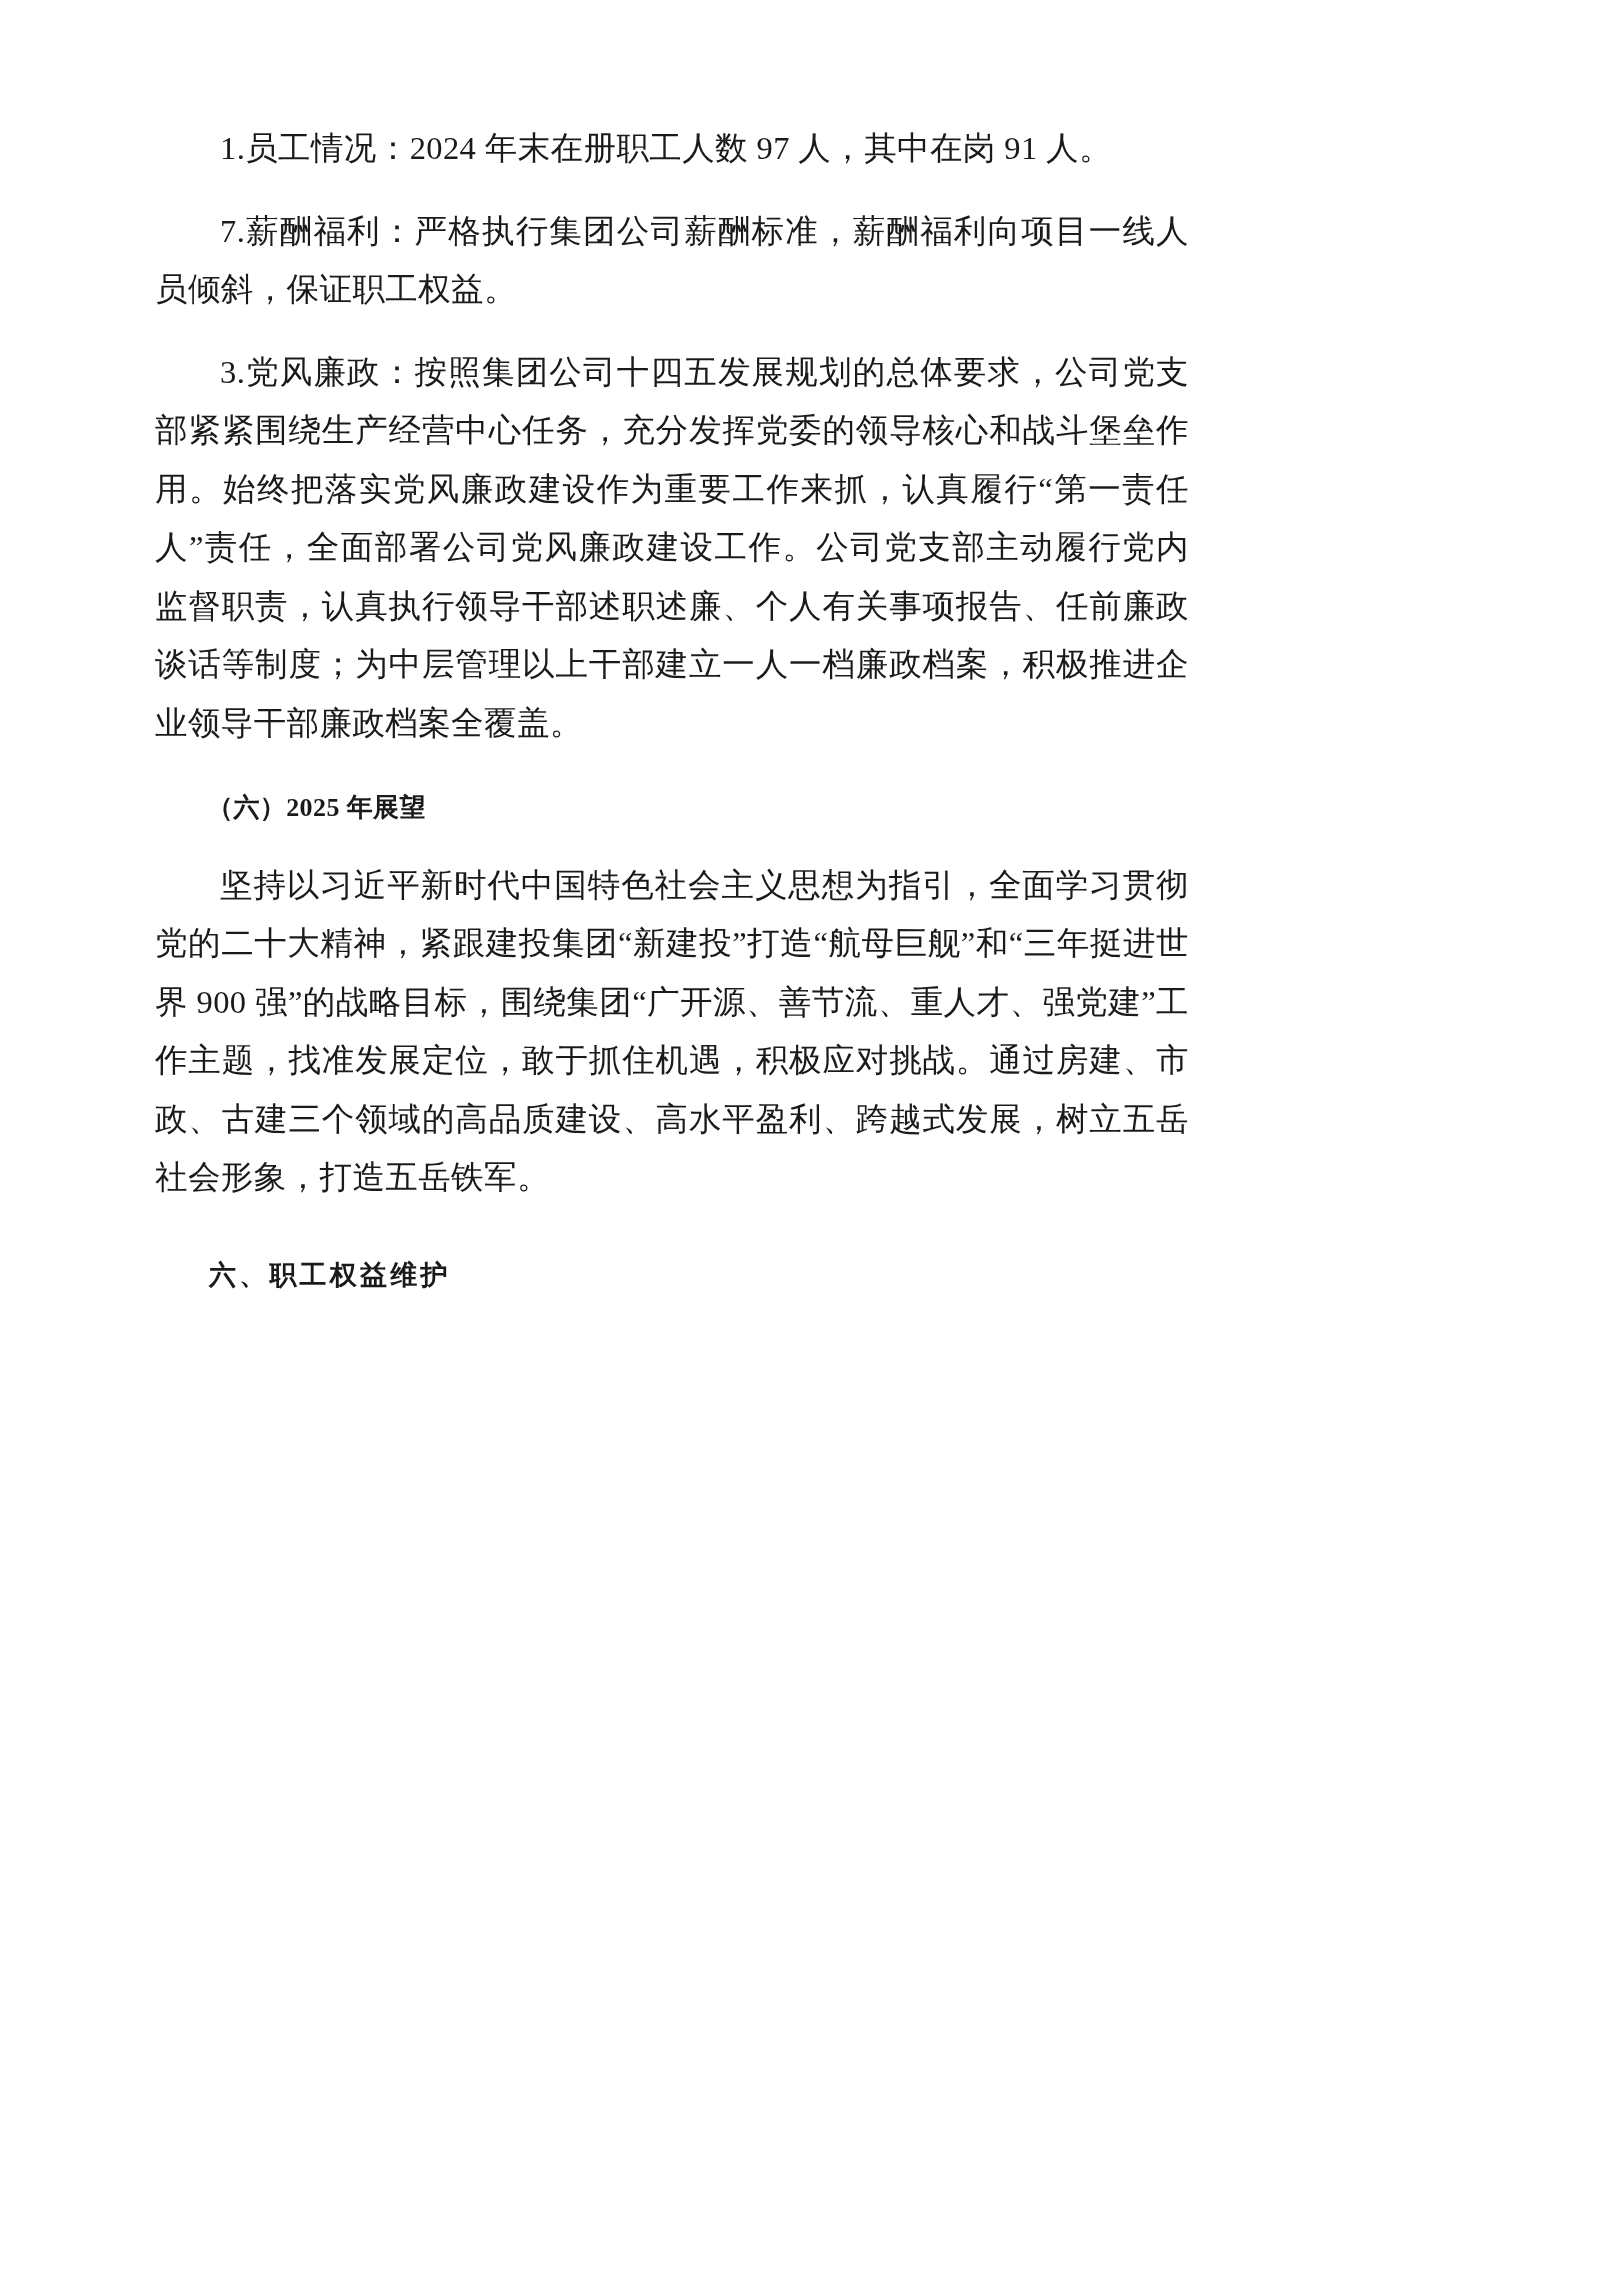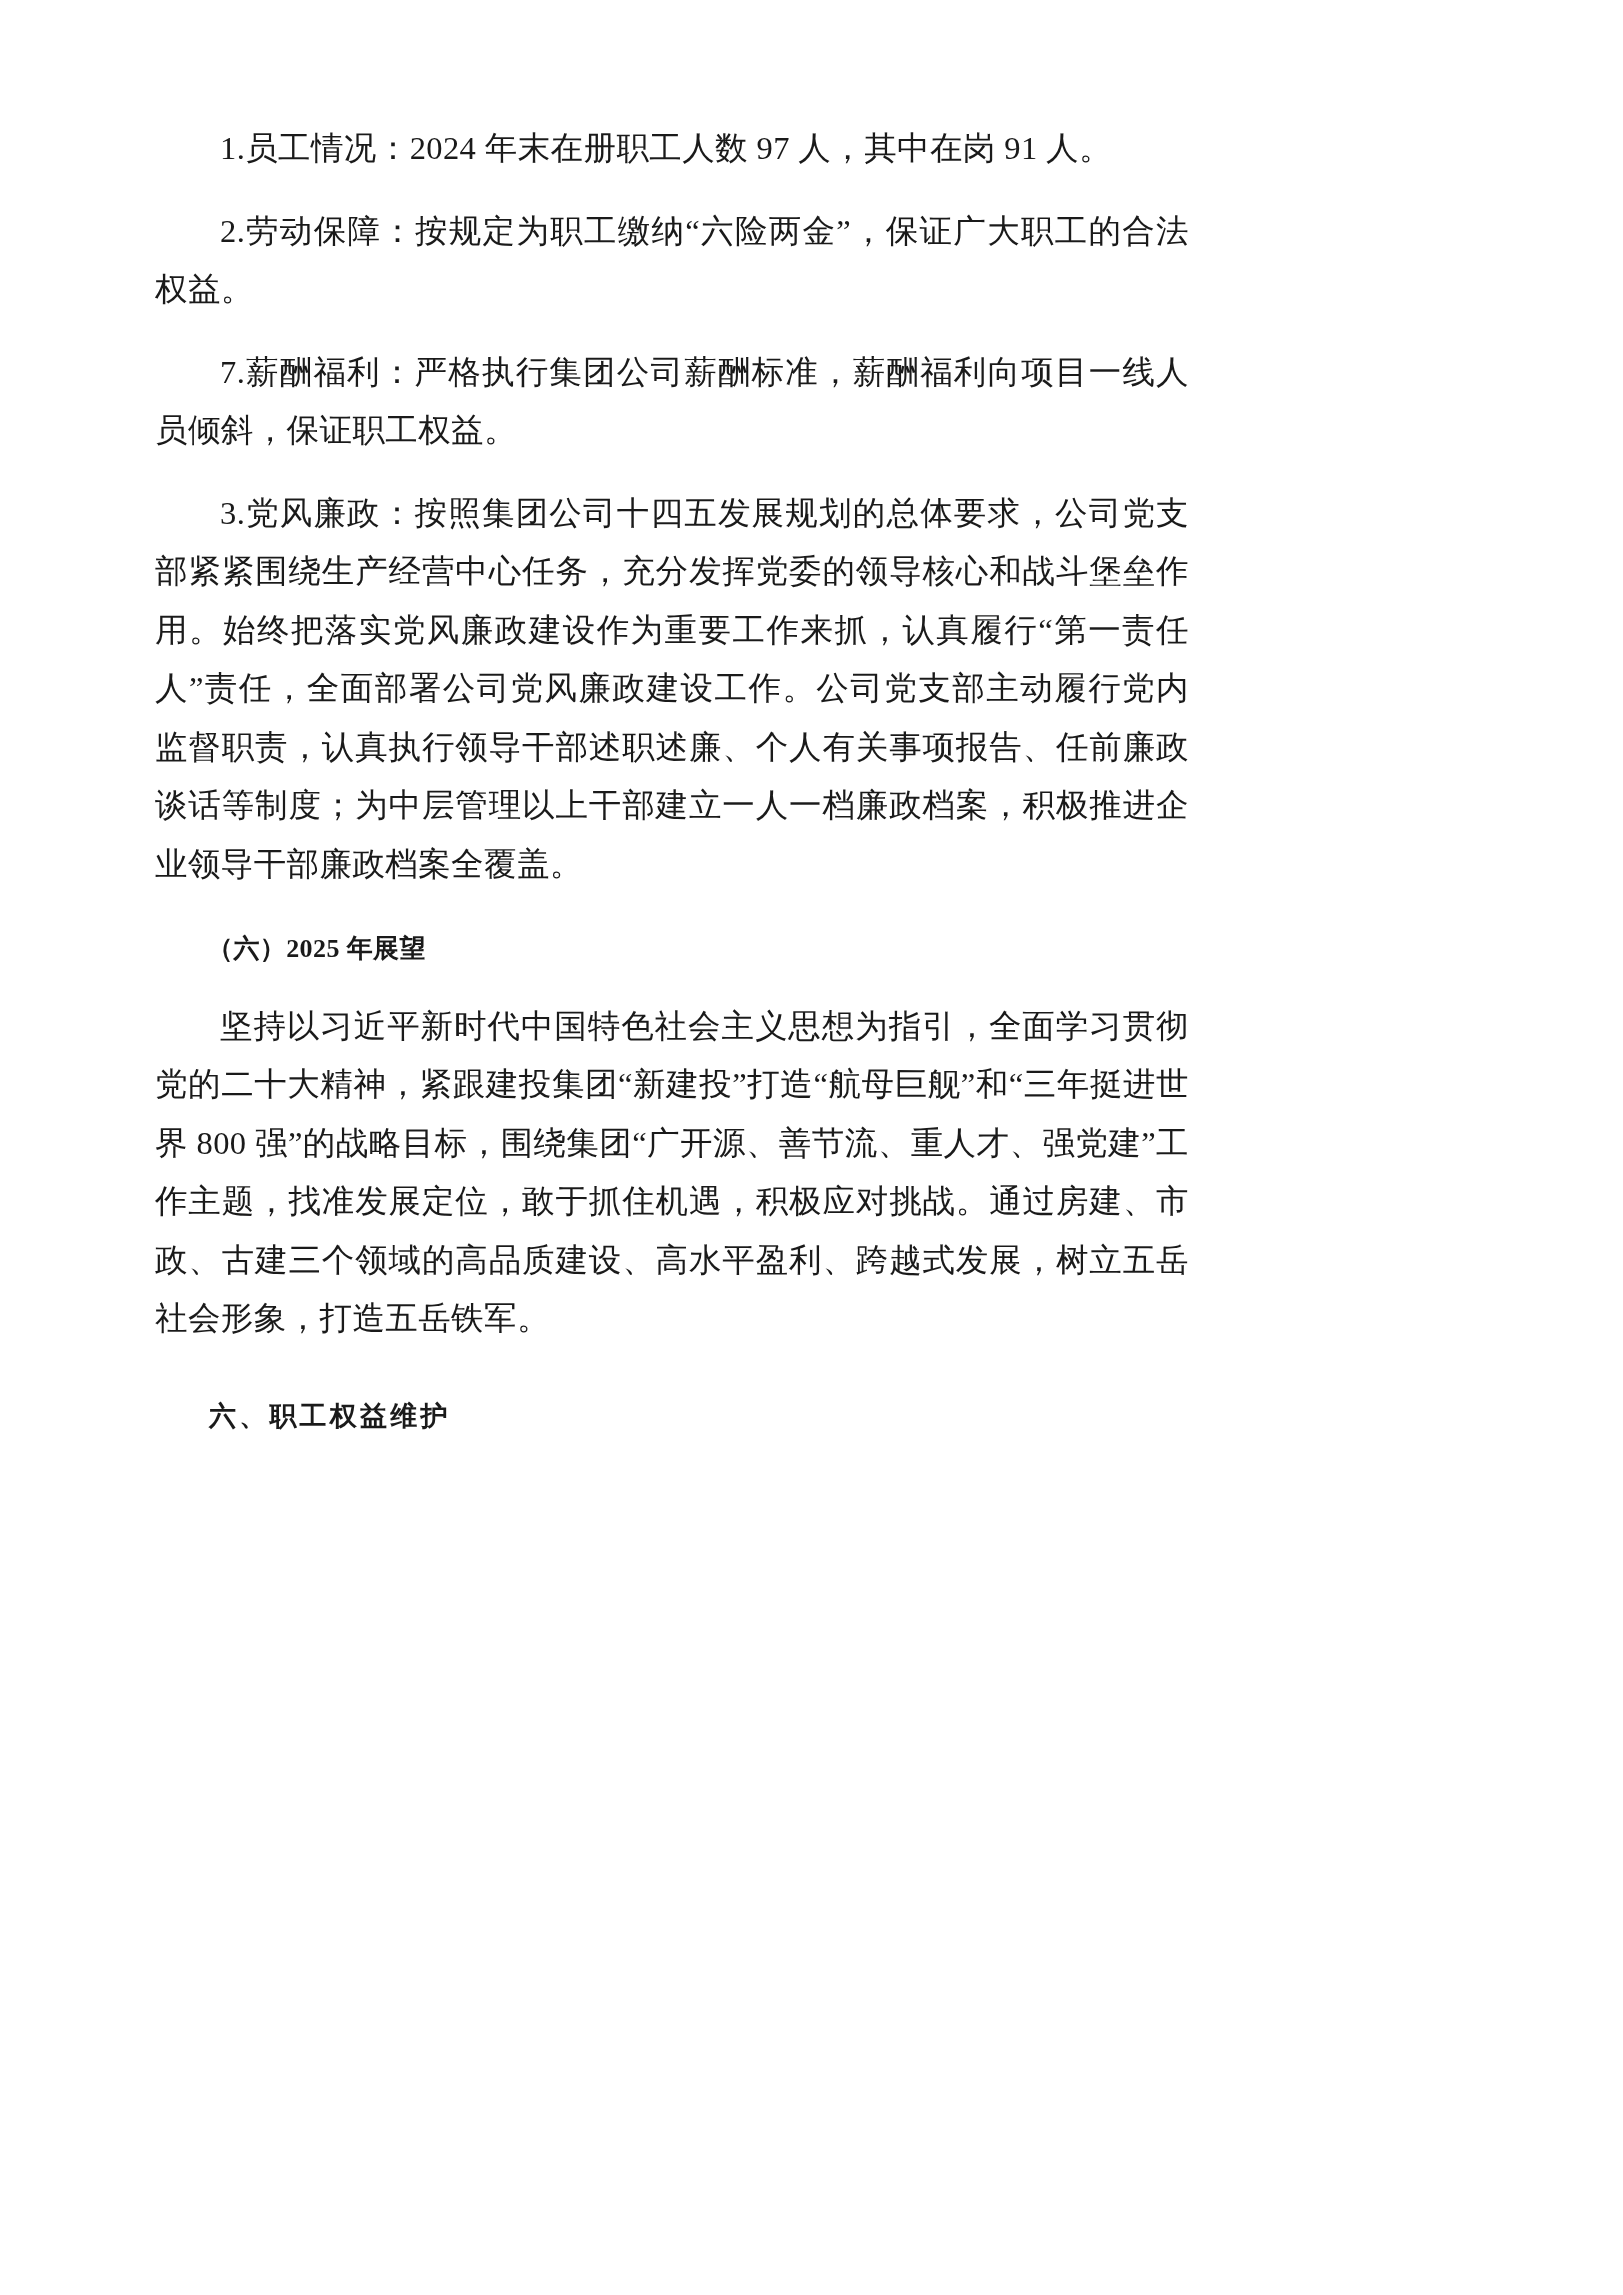--- a/index.html
+++ b/index.html
@@ -54,28 +54,27 @@
   }
 </style>
 </head>
 <body>
 
 <div class="page">
   <div class="doc-body">
 
     <p class="para">1.员工情况：2024 年末在册职工人数 97 人，其中在岗 91 人。</p>
 
-    <p class="para">2.劳动保障：按规定为职工缴纳“六险两金”，保证广大职工的合法权益。</p>
 
 
     <p class="para">7.薪酬福利：严格执行集团公司薪酬标准，薪酬福利向项目一线人员倾斜，保证职工权益。</p>
 
     <p class="para">3.党风廉政：按照集团公司十四五发展规划的总体要求，公司党支部紧紧围绕生产经营中心任务，充分发挥党委的领导核心和战斗堡垒作用。始终把落实党风廉政建设作为重要工作来抓，认真履行“第一责任人”责任，全面部署公司党风廉政建设工作。公司党支部主动履行党内监督职责，认真执行领导干部述职述廉、个人有关事项报告、任前廉政谈话等制度；为中层管理以上干部建立一人一档廉政档案，积极推进企业领导干部廉政档案全覆盖。</p>
 
     <p class="heading">（六）2025 年展望</p>
 
-    <p class="para">坚持以习近平新时代中国特色社会主义思想为指引，全面学习贯彻党的二十大精神，紧跟建投集团“新建投”打造“航母巨舰”和“三年挺进世界 800 强”的战略目标，围绕集团“广开源、善节流、重人才、强党建”工作主题，找准发展定位，敢于抓住机遇，积极应对挑战。通过房建、市政、古建三个领域的高品质建设、高水平盈利、跨越式发展，树立五岳社会形象，打造五岳铁军。</p>
+    <p class="para">坚持以习近平新时代中国特色社会主义思想为指引，全面学习贯彻党的二十大精神，紧跟建投集团“新建投”打造“航母巨舰”和“三年挺进世界 900 强”的战略目标，围绕集团“广开源、善节流、重人才、强党建”工作主题，找准发展定位，敢于抓住机遇，积极应对挑战。通过房建、市政、古建三个领域的高品质建设、高水平盈利、跨越式发展，树立五岳社会形象，打造五岳铁军。</p>
 
     <p class="heading-major last">六、职工权益维护</p>
 
   </div>
 </div>
 
 
 </body></html>

